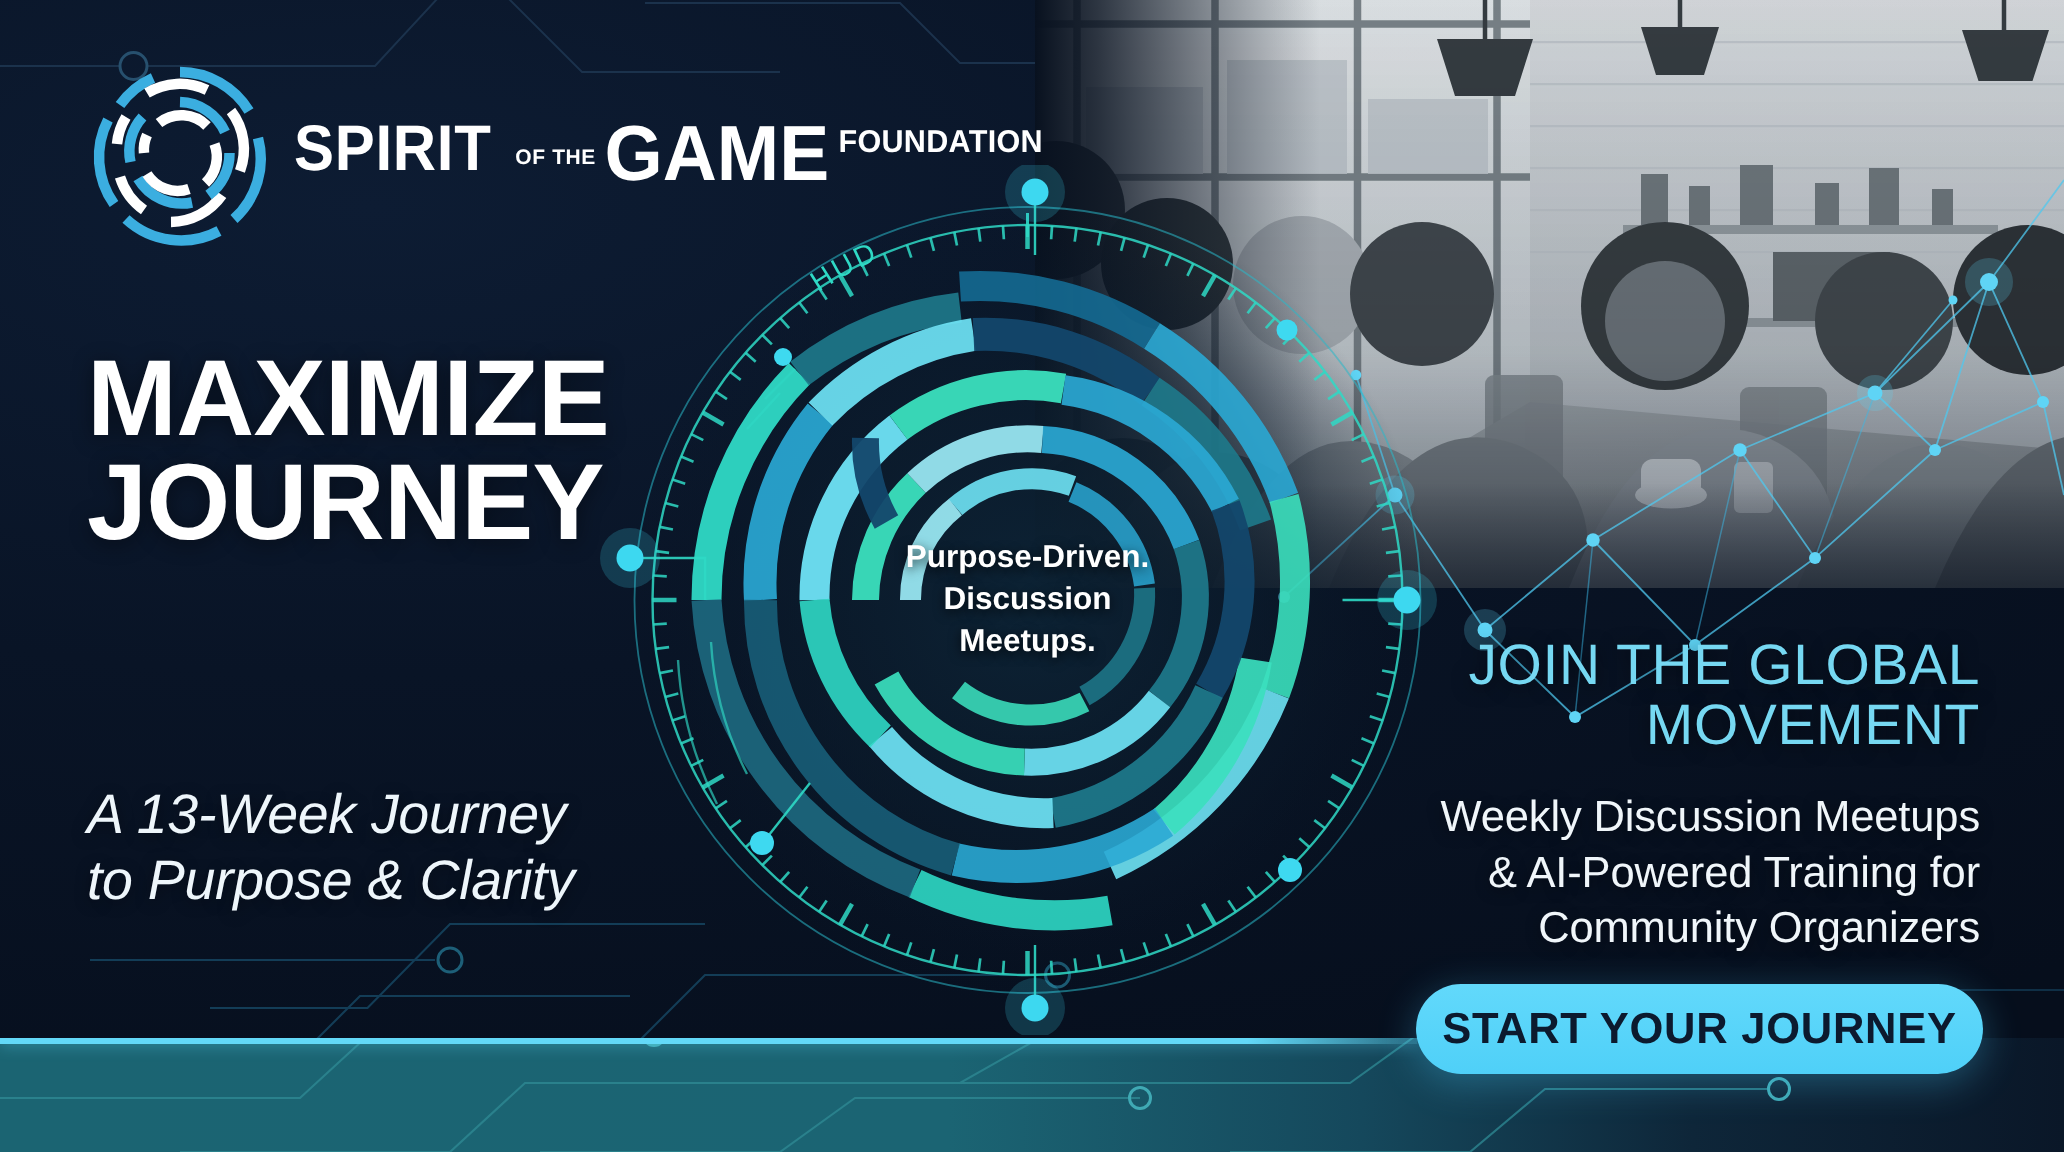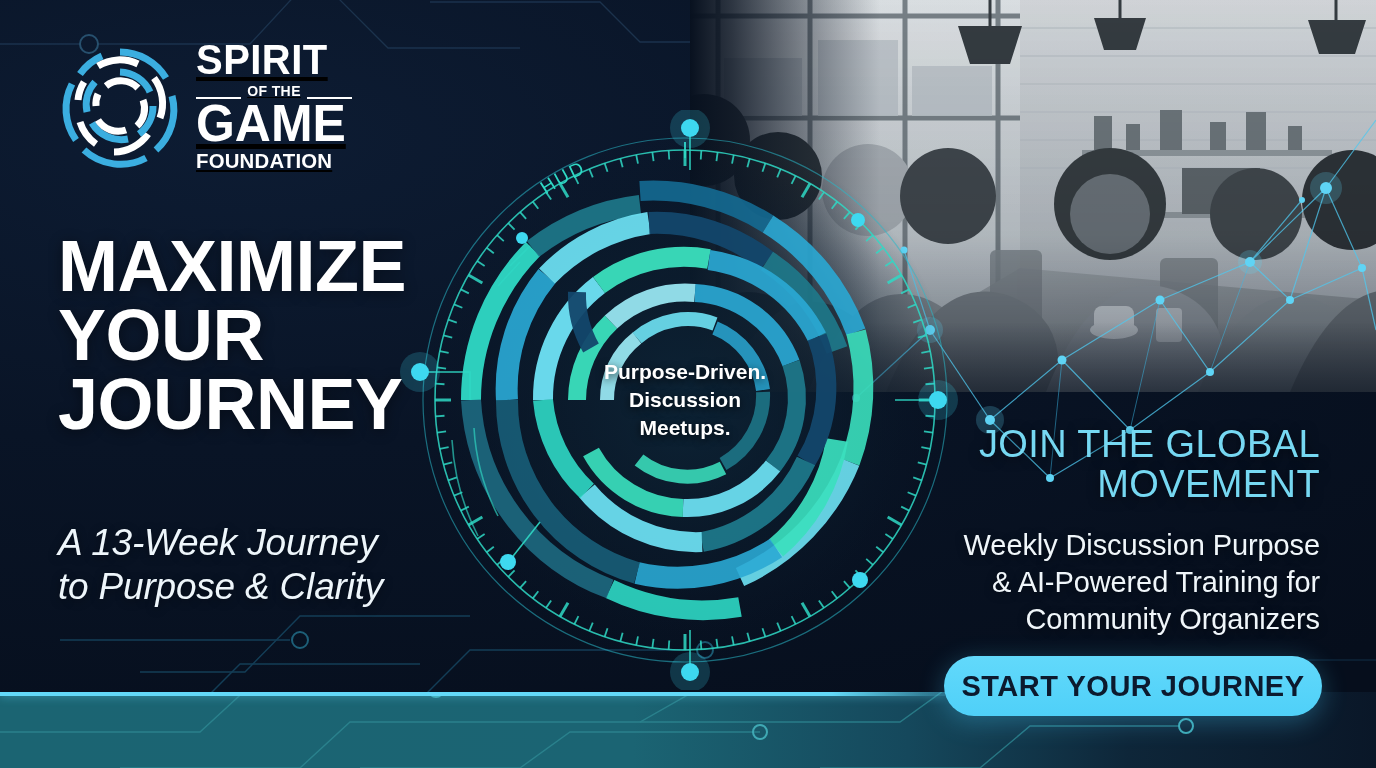--- a/index.html
+++ b/index.html
@@ -33,26 +33,26 @@
     position:absolute;left:0;bottom:0;width:100%;height:70px;
     background:linear-gradient(180deg,rgba(8,17,31,0) 0%,rgba(8,17,31,.55) 100%);
   }
 
   
   .net{position:absolute;left:690px;top:0;width:686px;height:520px;pointer-events:none;}
 
   
   .logo{position:absolute;left:58px;top:40px;display:flex;align-items:center;gap:14px;}
   .logo-mark{width:124px;height:126px;flex:0 0 auto;}
-  .logo-words{display:flex;flex-direction:column;align-items:stretch;text-decoration:underline;}
+  .logo-words{display:flex;flex-direction:row;align-items:stretch;}
   .lw-spirit{
     font-size:43px;font-weight:700;color:#fff;letter-spacing:.5px;line-height:.92;
     transform:scaleX(.93);transform-origin:left center;
   }
-  .lw-ofthe{display:flex;align-items:flex-end;gap:6px;margin:3px 0 1px;}
+  .lw-ofthe{display:flex;align-items:center;gap:6px;margin:3px 0 1px;}
   .lw-ofthe .rule{flex:1;height:2px;background:#fff;}
   .lw-ofthe .txt{font-size:14px;font-weight:700;color:#fff;letter-spacing:.4px;white-space:nowrap;}
   .lw-game{
     font-size:52px;font-weight:700;color:#fff;line-height:.9;letter-spacing:0px;
     transform:scaleX(.96);transform-origin:left center;
   }
   .lw-found{
     font-size:21px;font-weight:700;color:#fff;letter-spacing:.2px;line-height:1.15;margin-top:3px;
     transform:scaleX(.97);transform-origin:left center;
   }
@@ -354,21 +354,20 @@
         <span class="txt">OF THE</span>
         <span class="rule"></span>
       </div>
       <div class="lw-game">GAME</div>
       <div class="lw-found">FOUNDATION</div>
     </div>
   </div>
 
   <div class="headline">
     <div>MAXIMIZE</div>
-    <div>YOUR</div>
     <div>JOURNEY</div>
   </div>
   <div class="subhead">
     <div>A 13-Week Journey</div>
     <div>to Purpose &amp; Clarity</div>
   </div>
 
   <div class="hud">
     <svg viewBox="0 0 590 580" width="590" height="580">
       <defs>
@@ -584,21 +583,21 @@
       <div>Meetups.</div>
     </div>
   </div>
 
   <div class="right-col">
     <div class="join">
       <div>JOIN THE GLOBAL</div>
       <div>MOVEMENT</div>
     </div>
     <div class="blurb">
-      <div>Weekly Discussion Purpose</div>
+      <div>Weekly Discussion Meetups</div>
       <div>&amp; AI-Powered Training for</div>
       <div>Community Organizers</div>
     </div>
   </div>
 
   <div class="band">
     <div class="band-fill"></div>
     <svg class="band-circuit" width="1376" height="76" viewBox="0 0 1376 76">
       <g stroke="#2f8b95" stroke-width="1.4" fill="none" opacity=".75">
         <path d="M-10 40 H200 L250 -6 H430"></path>

